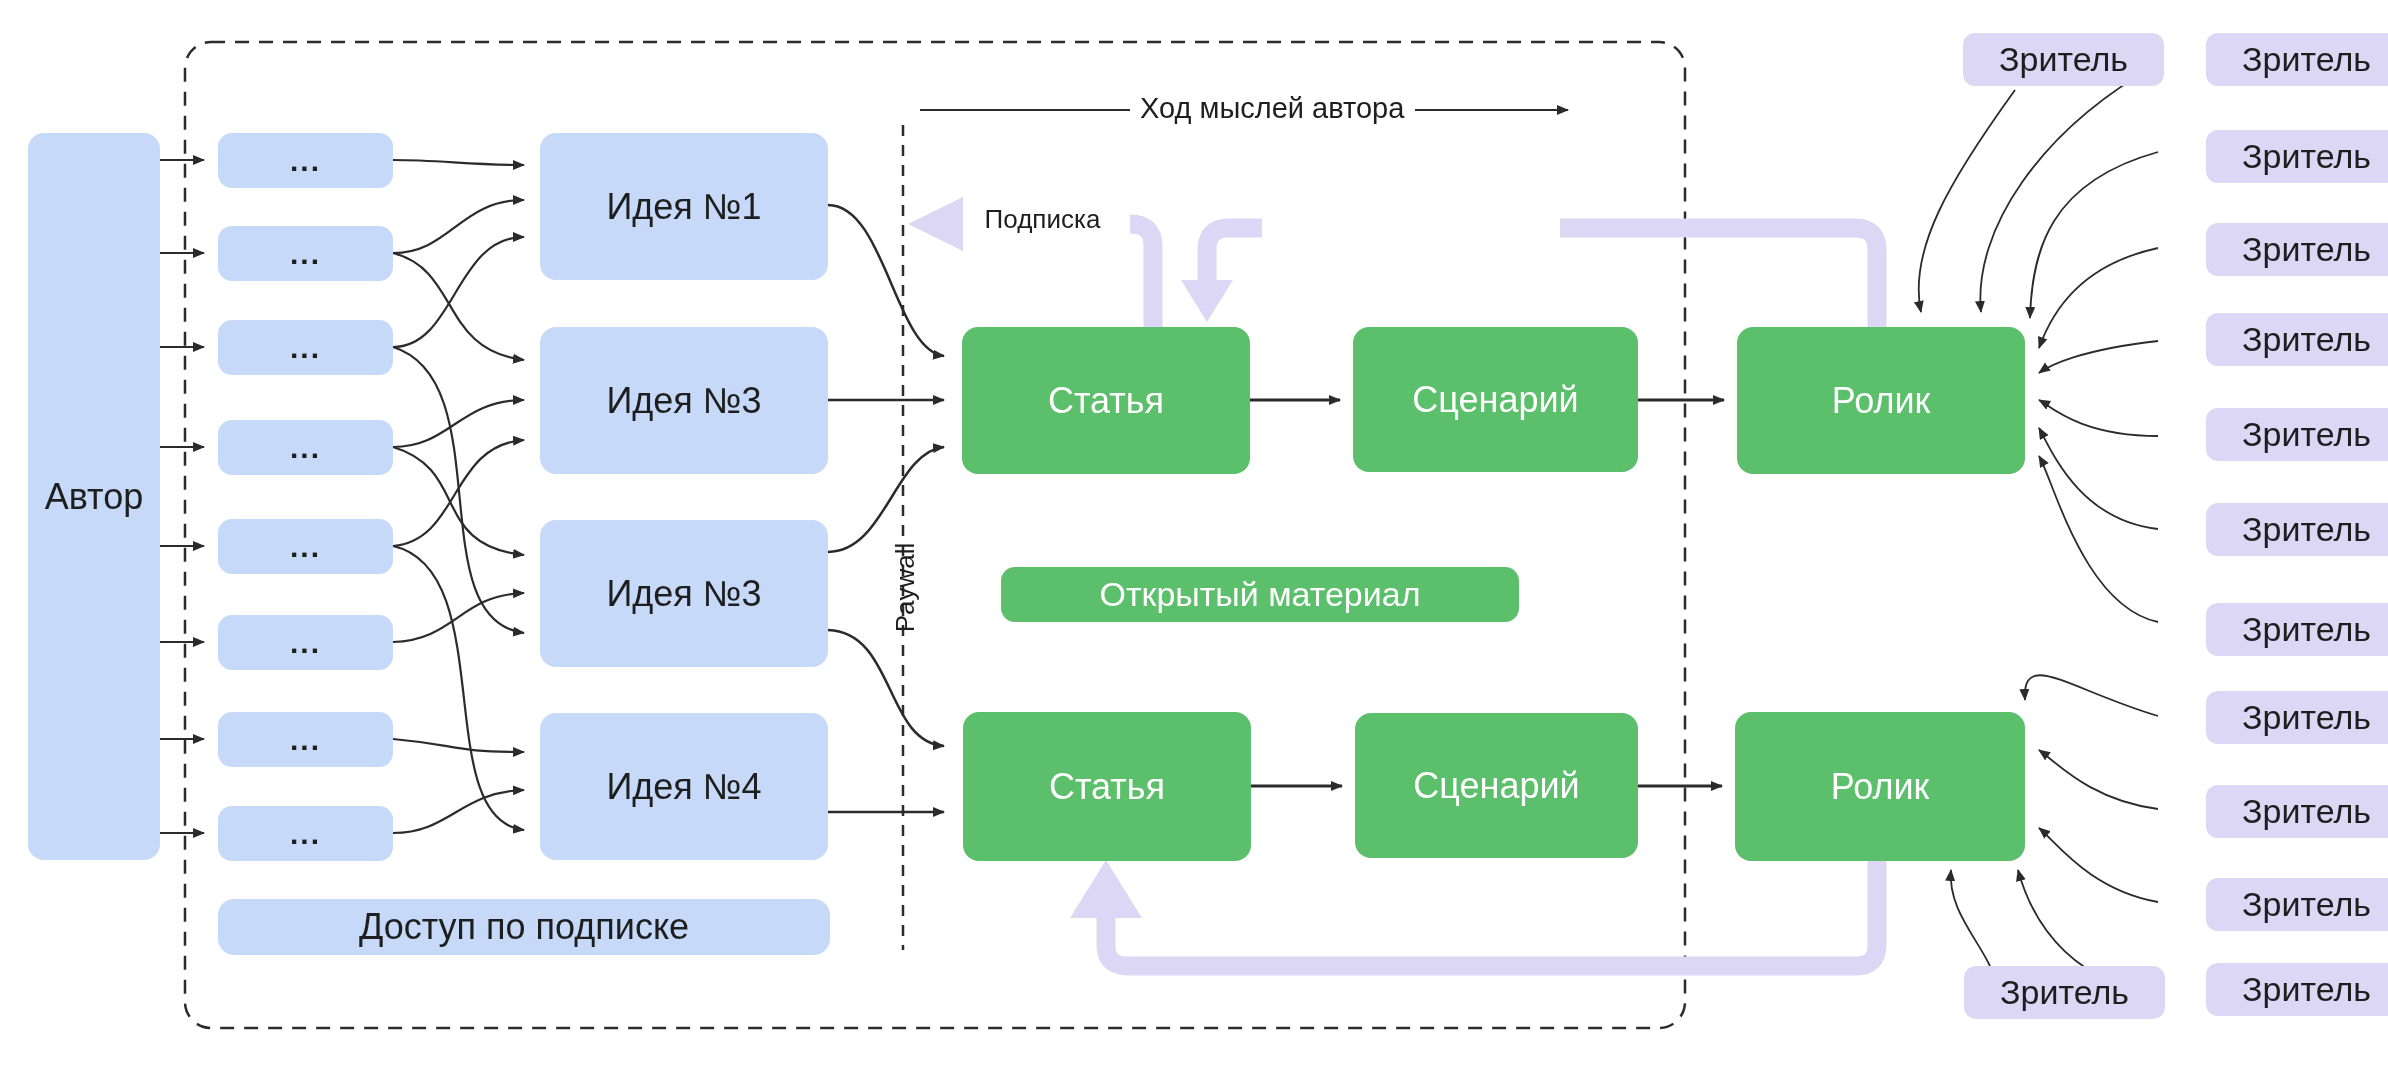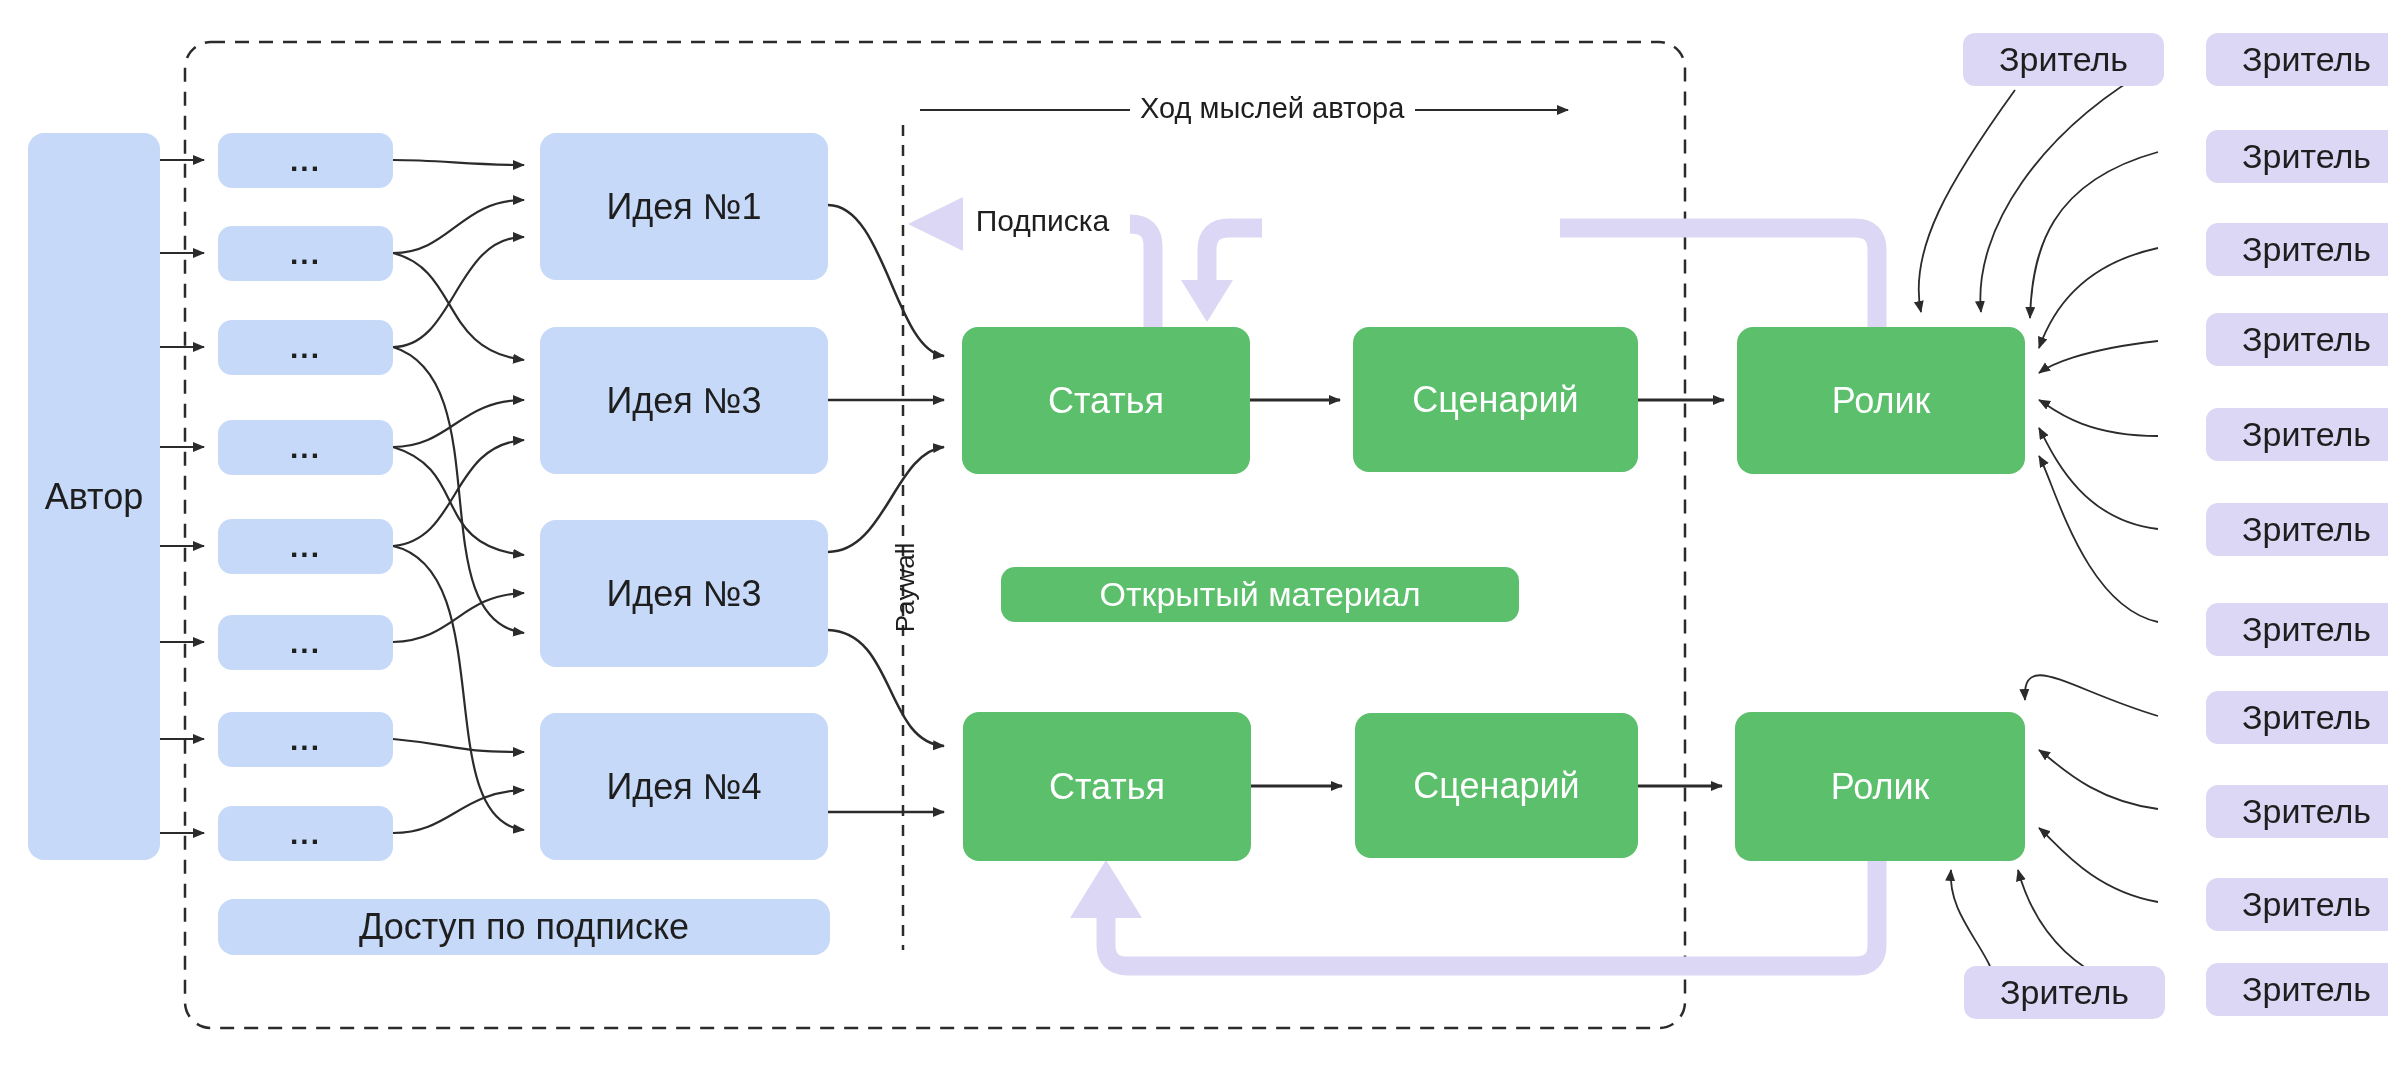--- a/index.html
+++ b/index.html
@@ -15,21 +15,21 @@
        text-align:center;z-index:2;line-height:1.1;}
   .blue{background:var(--blue);border-radius:16px;font-size:36px;}
   .note{background:var(--blue);border-radius:14px;font-size:30px;font-weight:bold;letter-spacing:2px;}
   .green{background:var(--green);border-radius:16px;color:var(--white);font-size:36px;}
   .lav{background:var(--lavender);border-radius:12px;font-size:34px;margin-left:48px;}
   .label{position:absolute;z-index:3;white-space:nowrap;}
   .kb-title{left:214px;top:58px;font-size:44px;font-weight:500;}
   .thought{left:1140px;top:92px;width:270px;font-size:29px;}
   .paywall-label{left:820px;top:572px;width:170px;text-align:center;font-size:26px;
                  transform:rotate(-90deg);transform-origin:center;}
-  .subscription{left:965px;top:204px;width:155px;text-align:center;font-size:30px;}
+  .subscription{left:965px;top:204px;width:155px;text-align:center;font-size:26px;}
   .viewer-wants{left:1255px;top:192px;width:275px;text-align:center;font-size:29px;line-height:40px;white-space:normal;}
 </style>
 </head>
 <body>
 
 <div id="stage">
 
   <svg id="wires" width="2388" height="1066" viewBox="0 0 2388 1066">
     <defs>
       <marker id="arw" markerUnits="userSpaceOnUse" markerWidth="14" markerHeight="12" refX="11" refY="5" orient="auto">

